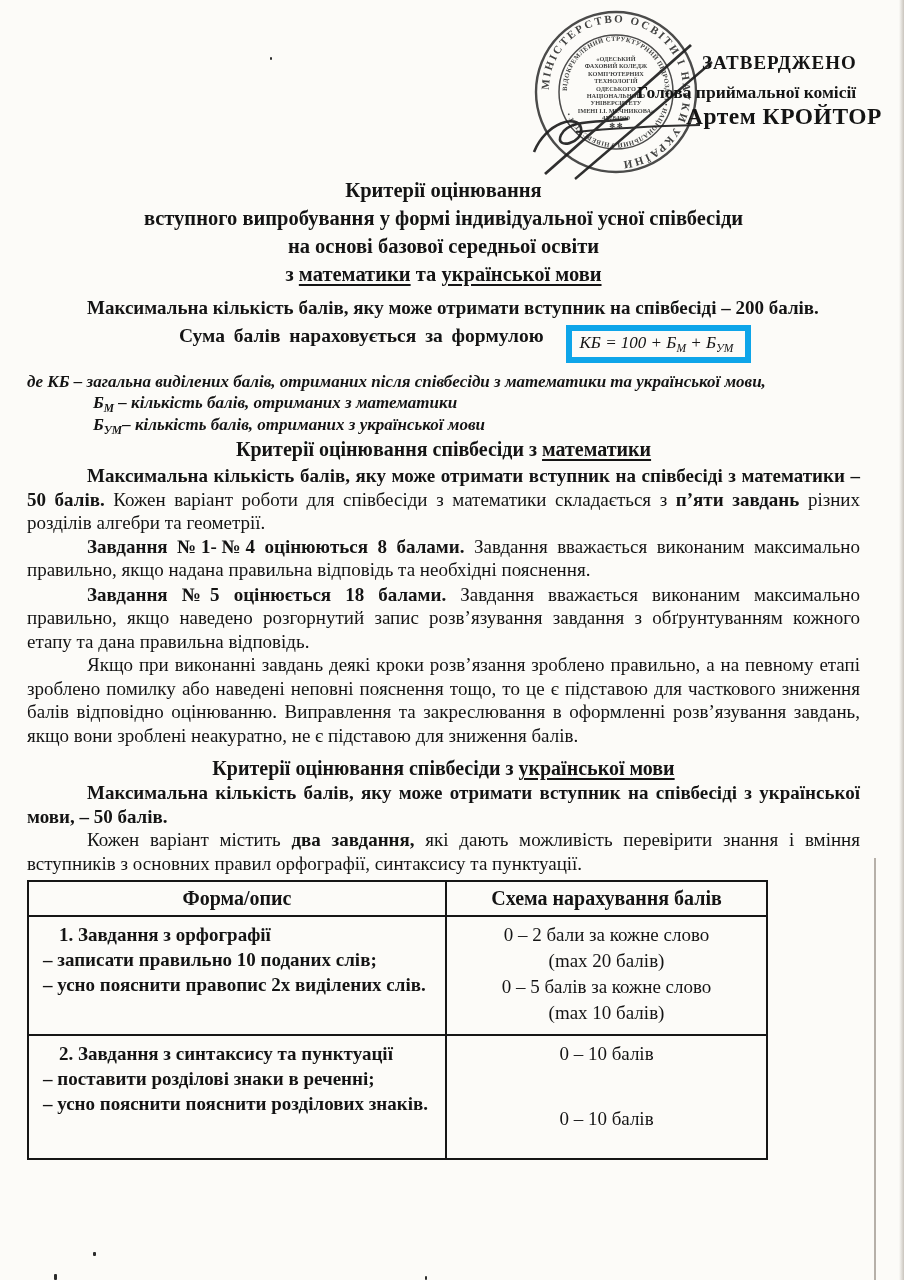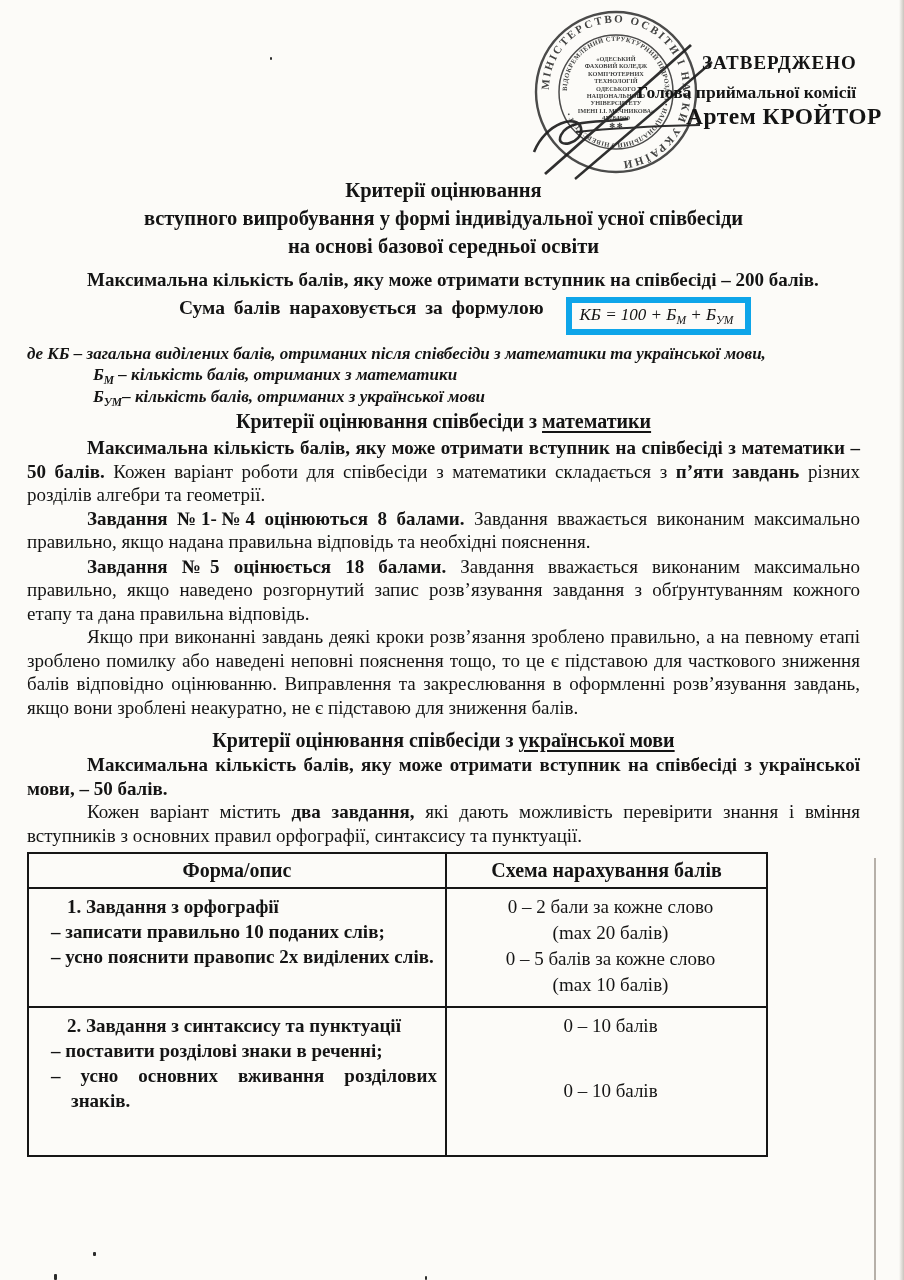--- a/index.html
+++ b/index.html
@@ -29,21 +29,21 @@
   .h-math{margin-top:2px;}
   .p4{margin-top:2px;}
   .p6{margin-top:1px;}
   .h-ukr{margin-top:9px;font-family:Liberation Serif, serif;}
   .p10{margin-top:9px;font-size:19.5px;line-height:25px;}
   
   table.crit{margin-top:5px;border-collapse:collapse;width:741px;table-layout:fixed;}
   table.crit,table.crit th,table.crit td{border:2.4px solid #161616;}
   table.crit th{font-size:20px;font-weight:bold;height:33px;padding:0;}
   table.crit col.c1{width:418px;}
-  table.crit td{vertical-align:top;padding:5px 8px 8px 16px;margin-top:40px;}
+  table.crit td{vertical-align:top;padding:5px 8px 8px 8px;margin-top:40px;}
   .cell-title{font-weight:bold;font-size:19px;padding-left:22px;line-height:25px;}
   .bullet{font-weight:bold;font-size:19px;line-height:25px;padding-left:26px;text-indent:-20px;text-align:justify;}
   .scheme{text-align:center;font-size:19px;line-height:26px;}
   .scheme-r1{padding-top:26px;}
   .scheme-r2{padding-top:24px;}
   .line-gap{height:39px;}
   
   .r-b{font-weight:bold;} .r-i{font-style:italic;} .r-u{text-decoration:underline;text-decoration-thickness:2px;text-underline-offset:3px;}
   sub{font-size:68%;line-height:0;}
   
@@ -94,20 +94,21 @@
   <div class="approved">ЗАТВЕРДЖЕНО</div>
   <div class="role">Голова приймальної комісії</div>
   <div class="signer">Артем КРОЙТОР</div>
 
   <div class="content">
 
     <div class="title-block">
       <div>Критерії  оцінювання</div>
       <div>вступного випробування  у формі  індивідуальної усної співбесіди</div>
       <div>на основі базової середньої освіти</div>
+      <div><span class="r-b">з </span><span class="r-b r-u">математики</span><span class="r-b"> та </span><span class="r-b r-u">української мови</span></div>
     </div>
 
     <div class="para indent p1"><span class="r-b">Максимальна  кількість балів, яку може отримати вступник  на співбесіді – 200 балів.</span></div>
 
     <div class="formula-row">
       <span class="formula-label">Сума балів нараховується за формулою</span>
       <span class="formula-box"><span class="r-i">КБ</span><span class="r-i"> = 100 + </span><span class="r-i">Б</span><sub class="r-i">М</sub><span class="r-i"> + </span><span class="r-i">Б</span><sub class="r-i">УМ</sub></span>
     </div>
 
     <div class="defs">
@@ -151,21 +152,21 @@
               <div class="scheme-line">(max 20 балів)</div>
               <div class="scheme-line">0 – 5 балів за кожне слово</div>
               <div class="scheme-line">(max 10 балів)</div>
             </td>
       </tr>
       <tr>
         <td>
           <div class="cell-title">2.  Завдання з синтаксису та пунктуації</div>
           <div>
                 <div class="bullet">–  поставити розділові знаки в реченні;</div>
-                <div class="bullet">–  усно  основних  вживання  розділових знаків.</div>
+                <div class="bullet">–  усно  пояснити  пояснити  розділових знаків.</div>
               </div>
           <div style="height:34px;"></div>
         </td>
         <td class="scheme scheme-r2">
               <div class="scheme-line">0 – 10 балів</div>
               <div class="line-gap"></div>
               <div class="scheme-line">0 – 10 балів</div>
             </td>
       </tr>
     </tbody>

